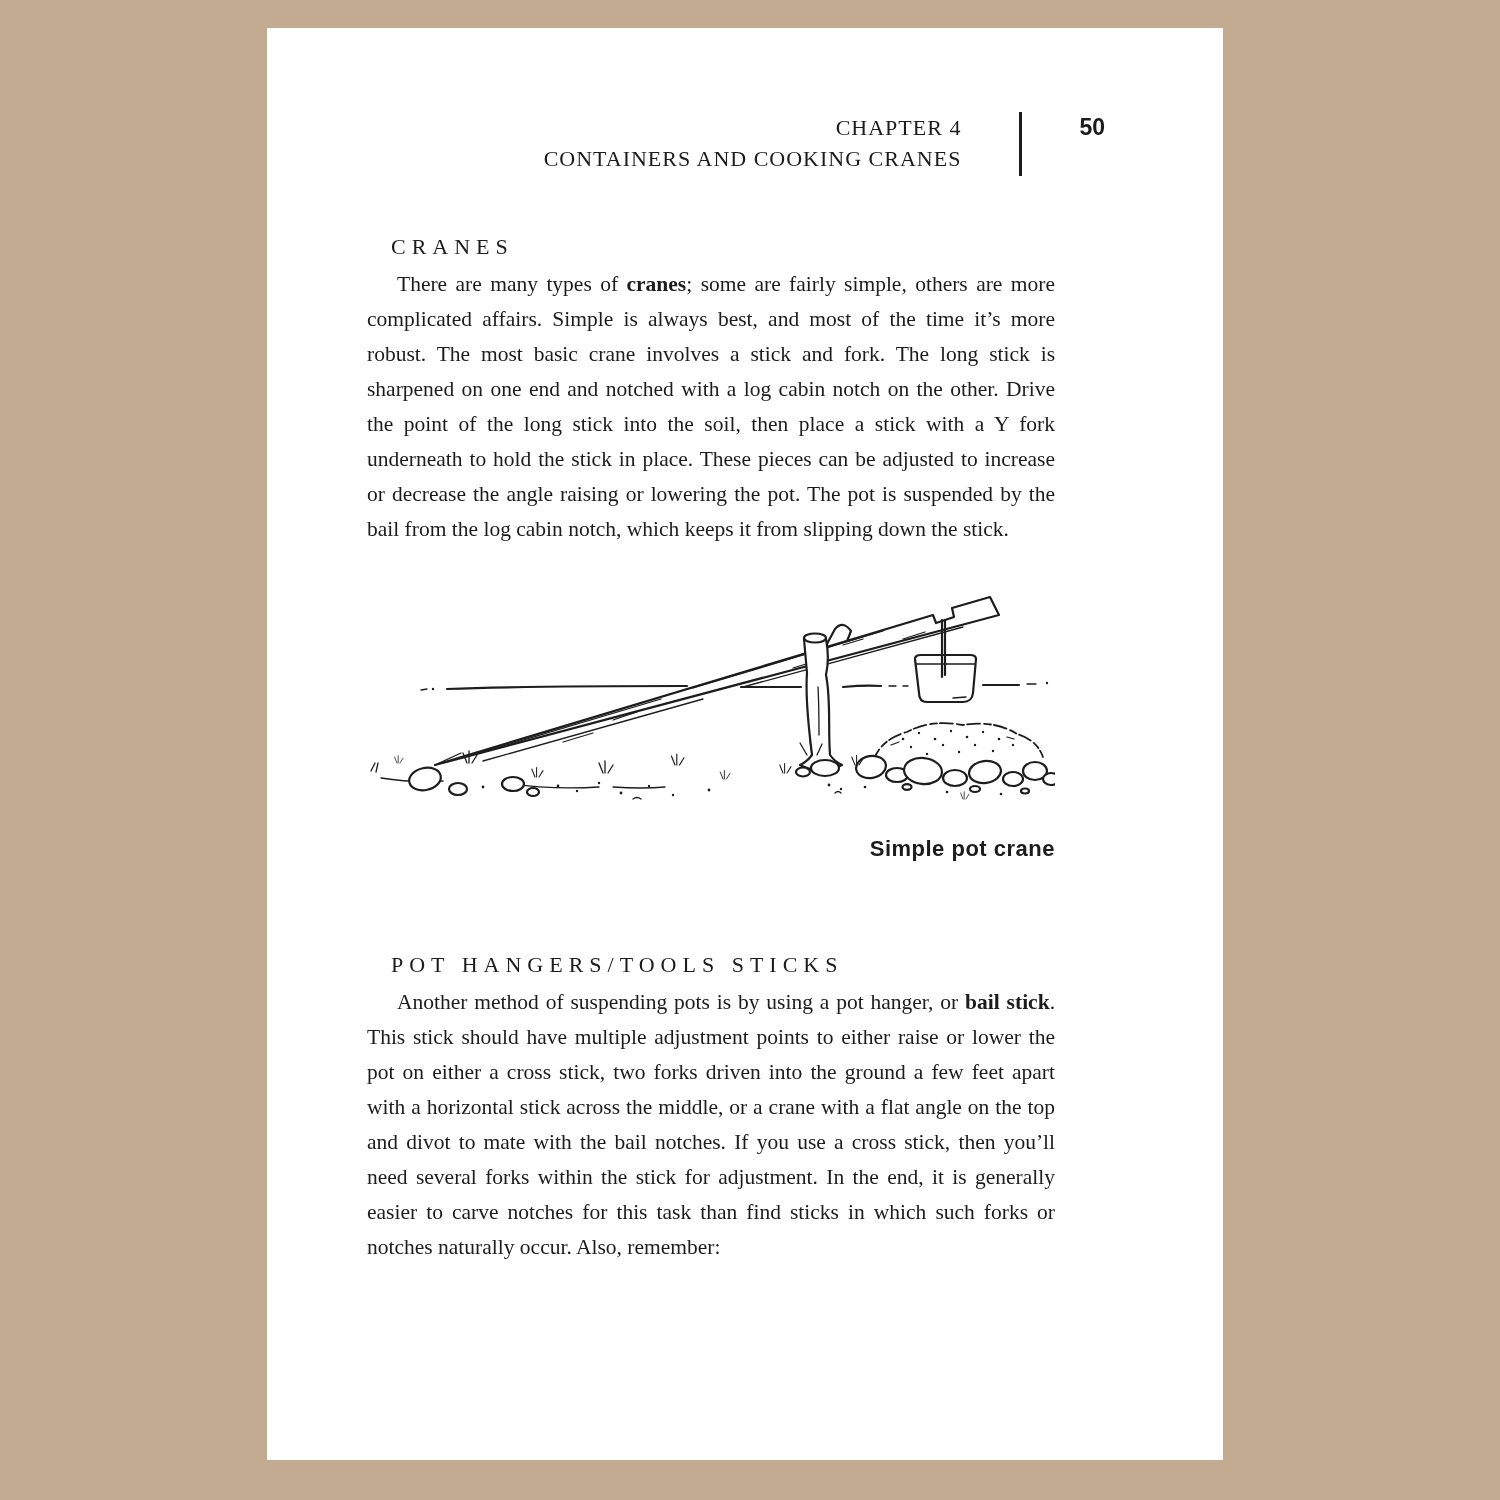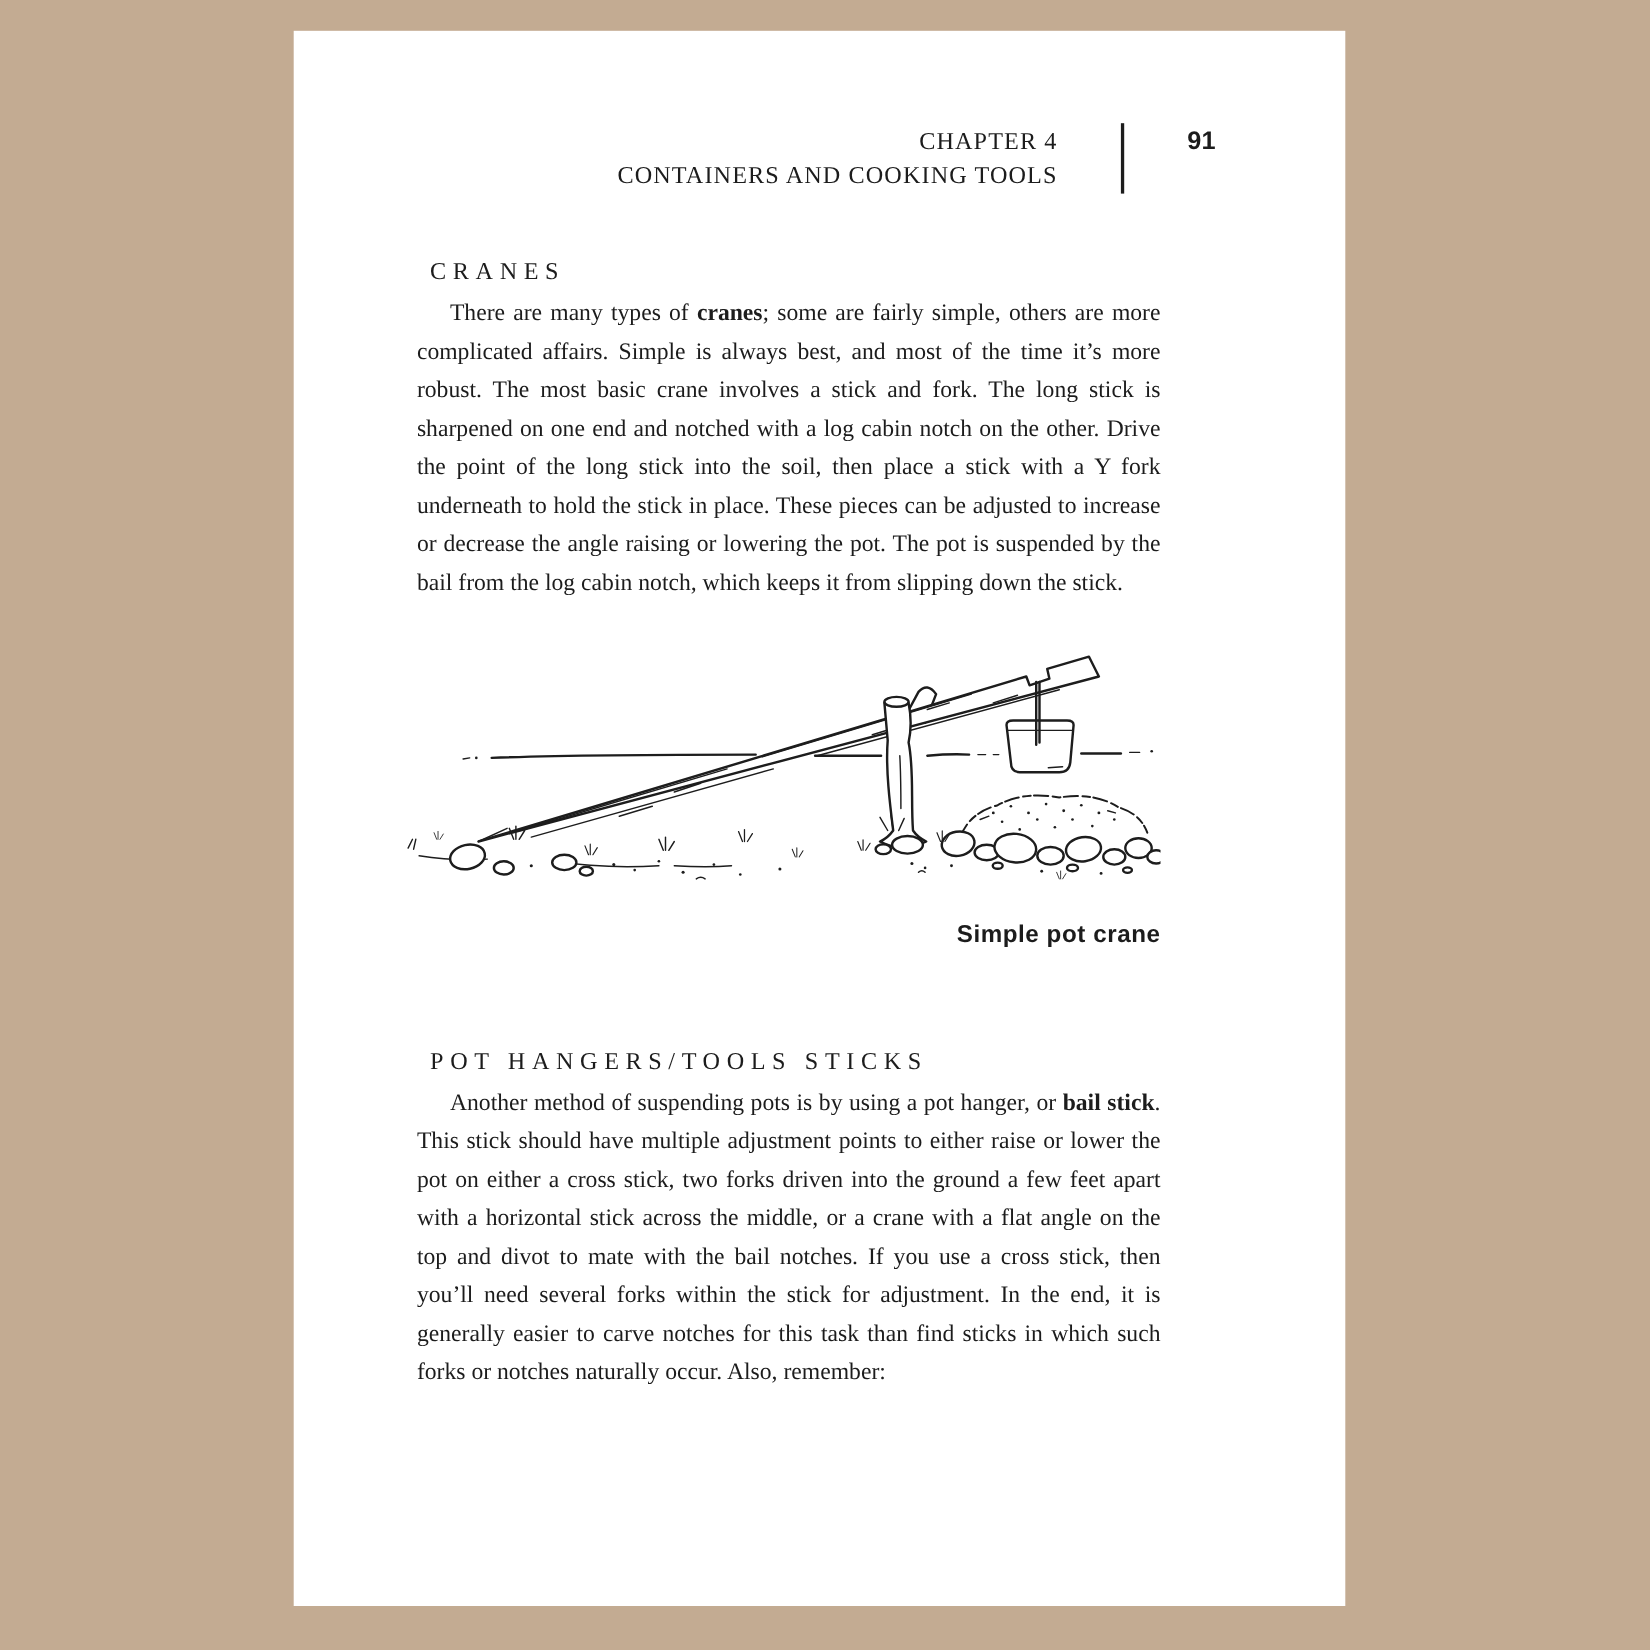--- a/index.html
+++ b/index.html
@@ -55,21 +55,21 @@
     font-family: "Liberation Serif", "DejaVu Serif", serif;
     font-weight: normal;
     font-size: 22px;
     letter-spacing: 6px;
     line-height: 27px;
     white-space: nowrap;
   }
   .section-heading.first { margin-top: 205px; }
   .section-heading.second { margin-top: 88px; }
   .body-para {
-    margin: 7px 0 0 16px;
+    margin: 7px 0 0 4px;
     font-family: "Liberation Serif", "DejaVu Serif", serif;
     font-size: 21.5px;
     line-height: 35px;
     text-align: justify;
     text-indent: 30px;
   }
   .body-para b { font-weight: bold; }
   figure { margin: 40px 0 0 0; }
   figure svg { display: block; }
   figcaption {
@@ -89,24 +89,24 @@
   .sketch { fill: none; stroke: #1d1d1d; stroke-width: 1.8; stroke-linecap: round; stroke-dasharray: 13 4 7 3; }
 </style>
 </head>
 <body>
 
 <div class="page">
 
   <div class="running-head">
     <div class="rh-lines">
       <div>CHAPTER 4</div>
-      <div>CONTAINERS AND COOKING TOOLS</div>
+      <div>CONTAINERS AND COOKING CRANES</div>
     </div>
     <div class="rh-bar"></div>
-    <div class="rh-num">91</div>
+    <div class="rh-num">50</div>
   </div>
 
   <div class="content">
 
     <h2 class="section-heading first">CRANES</h2>
 
     <p class="body-para"><span>There are many types of </span><b>cranes</b><span>; some are fairly simple, others are more complicated affairs. Simple is always best, and most of the time it’s more robust. The most basic crane involves a stick and fork. The long stick is sharpened on one end and notched with a log cabin notch on the other. Drive the point of the long stick into the soil, then place a stick with a Y fork underneath to hold the stick in place. These pieces can be adjusted to increase or decrease the angle raising or lowering the pot. The pot is suspended by the bail from the log cabin notch, which keeps it from slipping down the stick.</span></p>
 
     <figure>
       <svg width="692" height="232" viewBox="0 0 692 232">

